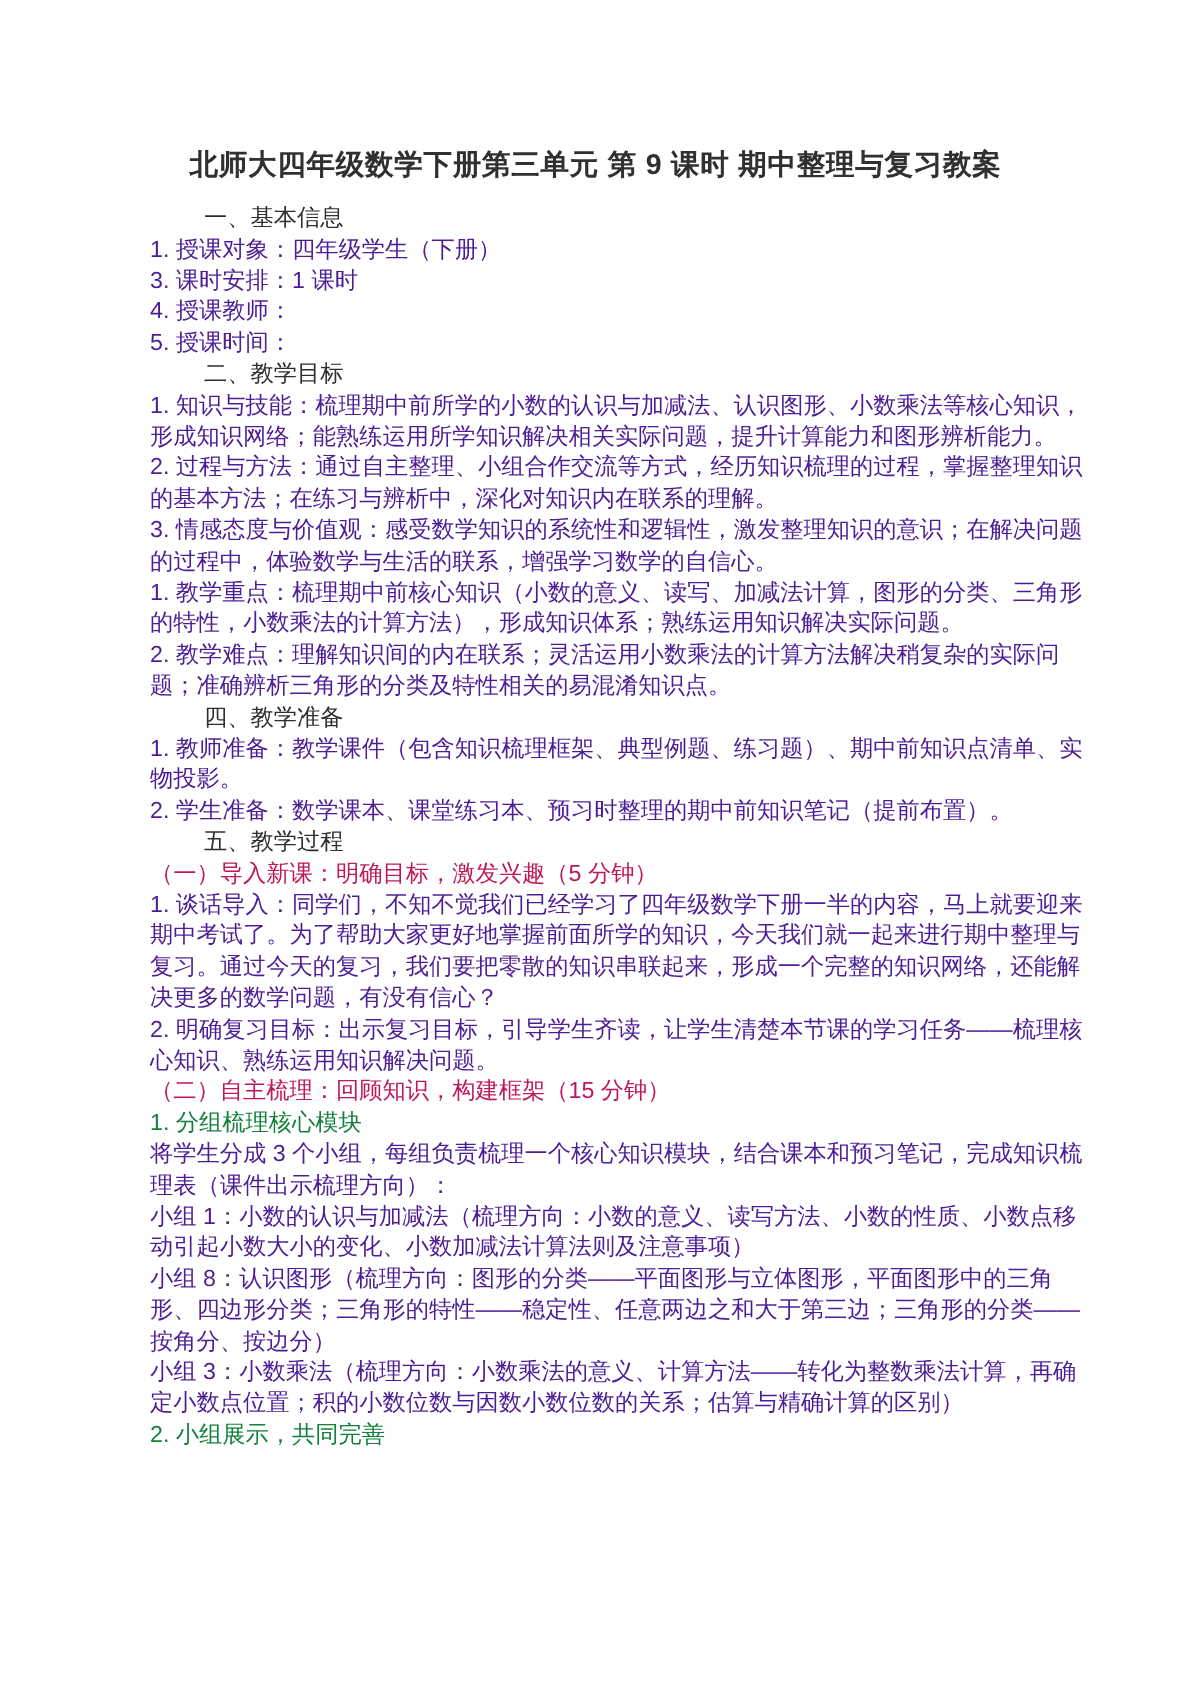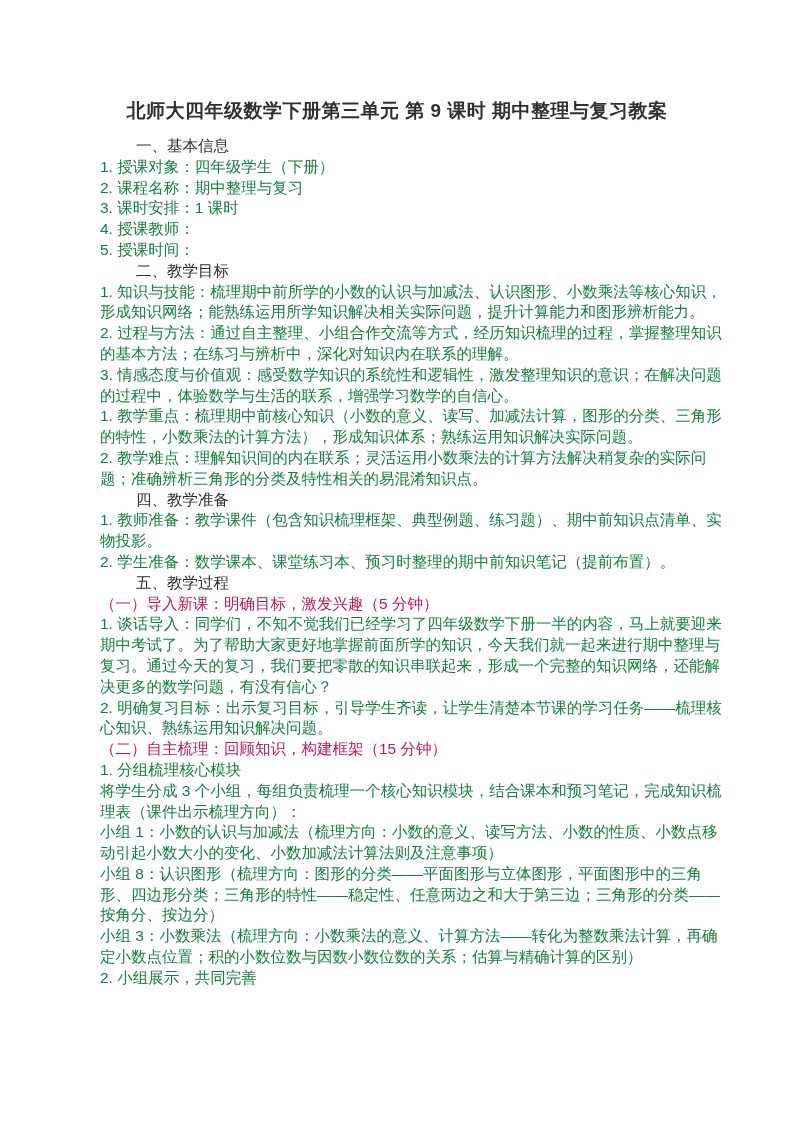--- a/index.html
+++ b/index.html
@@ -35,34 +35,33 @@
     text-align: left;
   }
   .content p, .content h2, .content h3, .content h4 {
     font-size: 15.5px;
     line-height: 20.8px;
     font-weight: normal;
   }
   .sec-heading { font-weight: bold; color: #2e2e2e; margin-left: 36px; }
   .sub-heading { font-weight: bold; color: #be185d; }
   .step-heading { font-weight: bold; color: #15803d; }
-  .para { color: #15803d; }
+  .para { color: #4c1d95; }
 </style>
 </head>
 <body>
 
 <div class="page">
 
   <div class="doc-title">北师大四年级数学下册第三单元 第 9 课时 期中整理与复习教案</div>
 
   <div class="content">
 
     <h2 class="sec-heading">一、基本信息</h2>
     <p class="para">1. 授课对象：四年级学生（下册）</p>
-    <p class="para">2. 课程名称：期中整理与复习</p>
     <p class="para">3. 课时安排：1 课时</p>
     <p class="para">4. 授课教师：</p>
     <p class="para">5. 授课时间：</p>
 
     <h2 class="sec-heading">二、教学目标</h2>
     <p class="para">1. 知识与技能：梳理期中前所学的小数的认识与加减法、认识图形、小数乘法等核心知识，形成知识网络；能熟练运用所学知识解决相关实际问题，提升计算能力和图形辨析能力。</p>
     <p class="para">2. 过程与方法：通过自主整理、小组合作交流等方式，经历知识梳理的过程，掌握整理知识的基本方法；在练习与辨析中，深化对知识内在联系的理解。</p>
     <p class="para">3. 情感态度与价值观：感受数学知识的系统性和逻辑性，激发整理知识的意识；在解决问题的过程中，体验数学与生活的联系，增强学习数学的自信心。</p>
 
     <p class="para">1. 教学重点：梳理期中前核心知识（小数的意义、读写、加减法计算，图形的分类、三角形的特性，小数乘法的计算方法），形成知识体系；熟练运用知识解决实际问题。</p>

